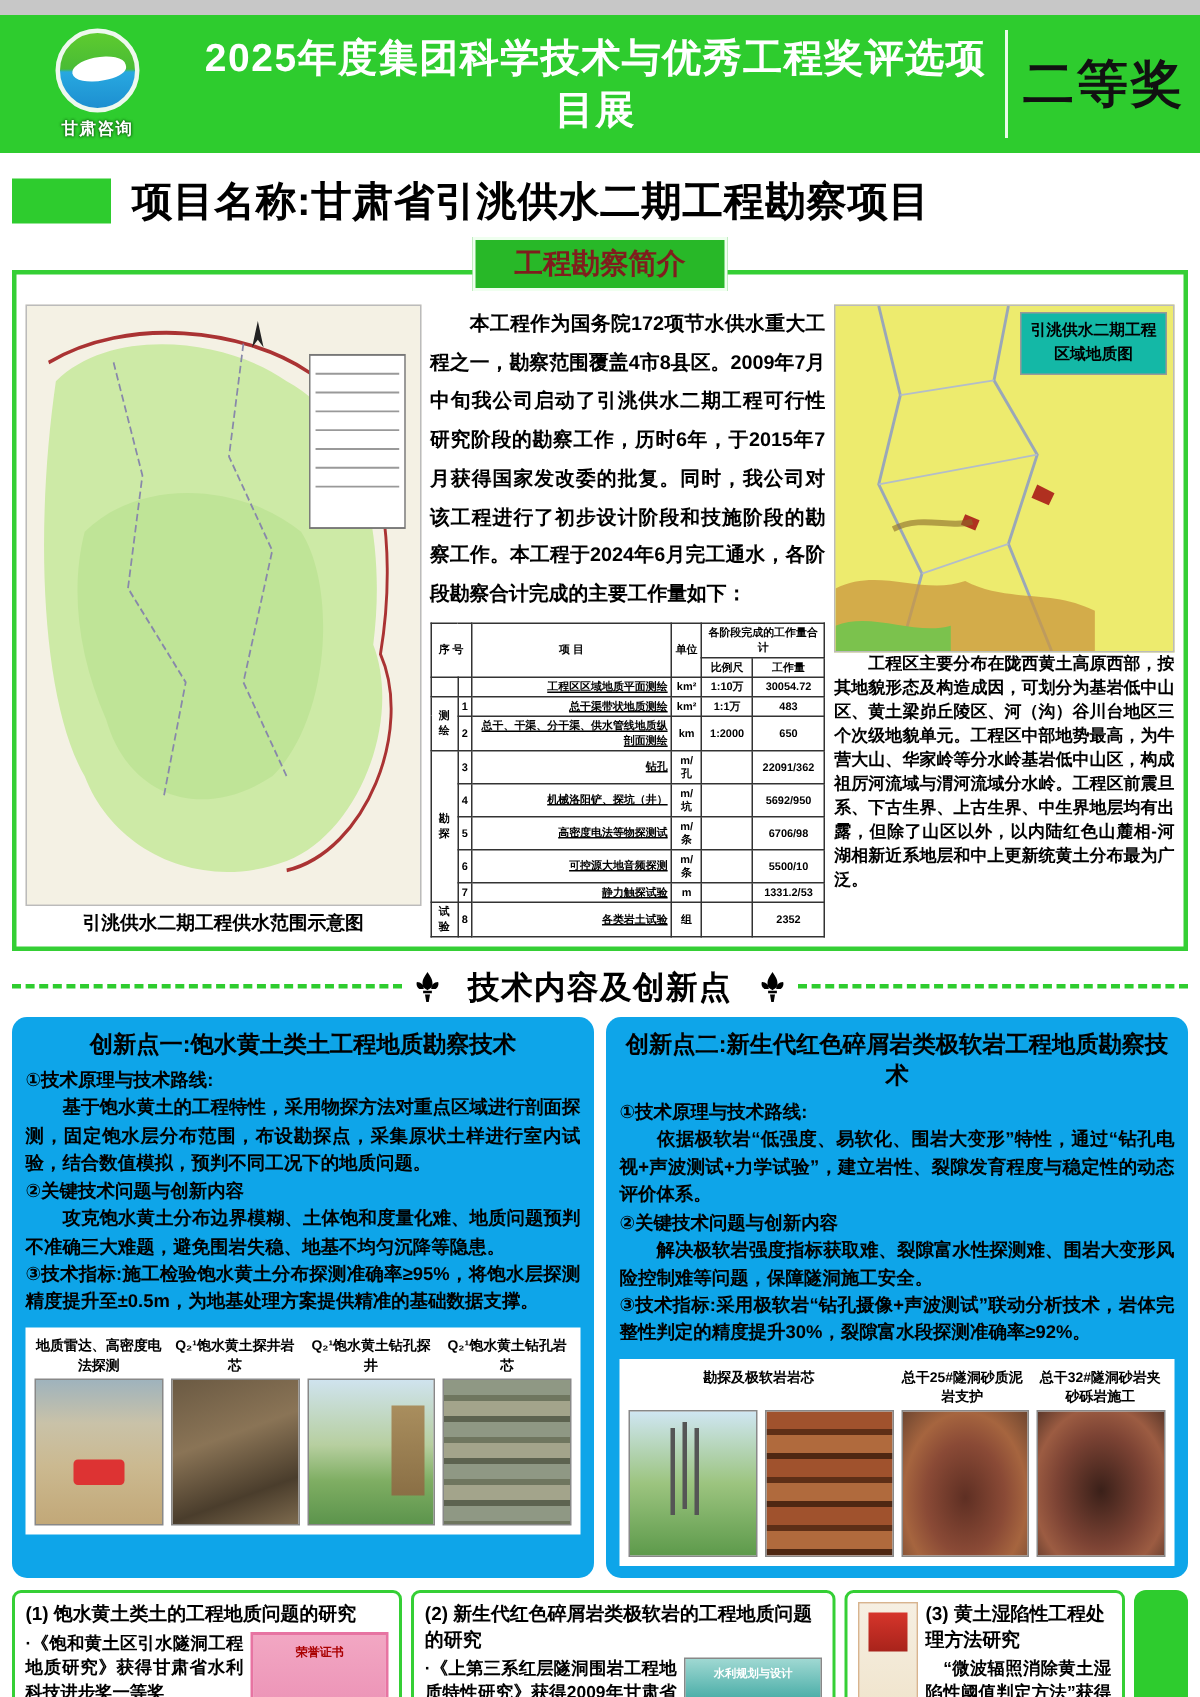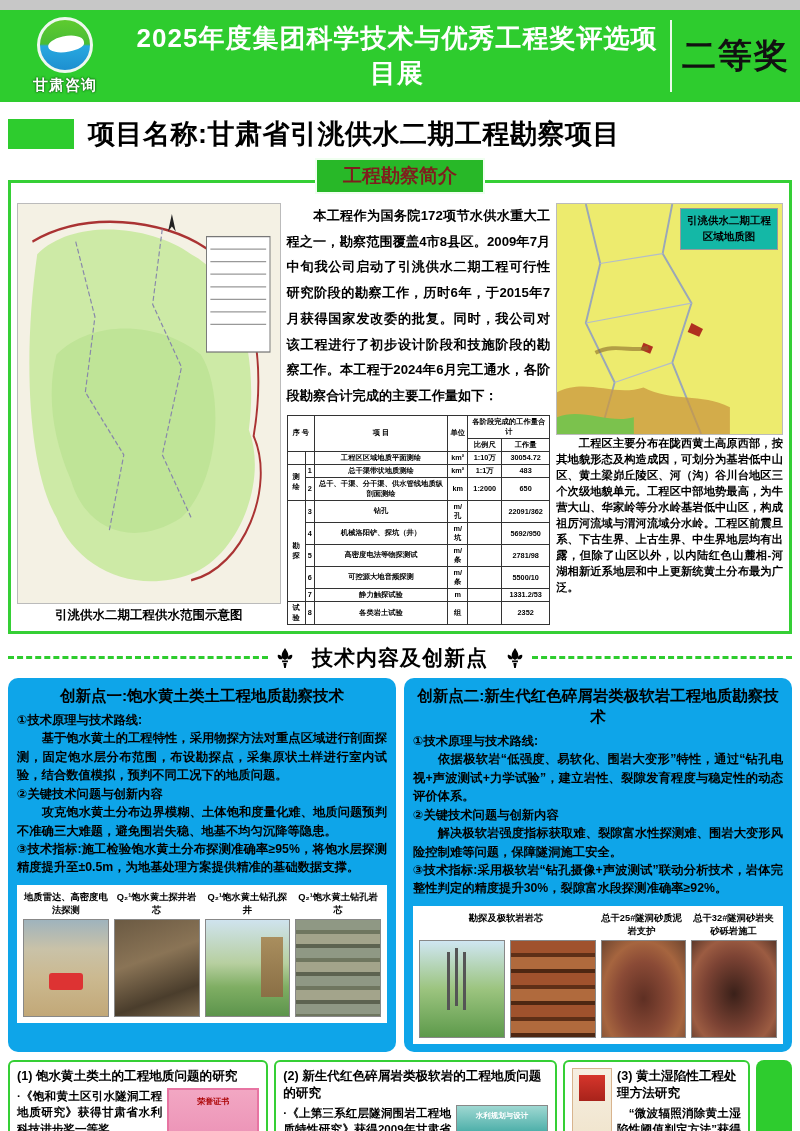--- a/index.html
+++ b/index.html
@@ -7,21 +7,21 @@
   .page { width:800px; min-height:1131px; background:#fff; position:relative; }
 
   
   .top-strip { height:10px; background:#c7c7c7; }
   .header { height:92px; background:#2ecc2e; display:flex; align-items:center; }
   .logo-wrap { width:130px; display:flex; flex-direction:column; align-items:center; }
   .logo-circle { width:56px; height:56px; border-radius:50%; border:3px solid #eef8ee;
     background:linear-gradient(180deg,#5ecb2f 0%,#49bc35 48%,#28a8e0 52%,#1d8fd0 100%); position:relative; overflow:hidden; }
   .logo-circle::after { content:""; position:absolute; left:8px; top:16px; width:36px; height:16px;
     background:#fff; border-radius:50% 60% 40% 60%; transform:rotate(-12deg); }
-  .logo-text { margin-top:3px; font-size:15px; font-weight:bold; color:#fff;
+  .logo-text { margin-top:3px; font-size:11px; font-weight:bold; color:#fff;
     text-shadow:0 0 2px #0a5c0a,0 0 2px #0a5c0a; letter-spacing:1px; }
   .header-center { flex:1; text-align:center; padding-right:6px; }
   .header-title { font-size:26px; font-weight:bold; color:#fff; letter-spacing:1px; }
   .header-sub { margin-top:6px; font-size:10px; color:rgba(255,255,255,0.55); font-weight:bold; }
   .header-divider { width:2px; height:72px; background:#eafbea; }
   .award-box { width:128px; text-align:center; }
   .award-text { font-size:34px; font-weight:900; color:#111; letter-spacing:2px; }
 
   
   .proj-row { display:flex; align-items:center; margin:14px 10px 6px 8px; }
@@ -34,21 +34,21 @@
   .intro-box { margin:0 8px; border:3px solid #35cf35; padding:20px 6px 6px 6px; display:flex; gap:6px; }
   .intro-col-left { width:272px; display:flex; flex-direction:column; }
   .map-supply { flex:1; height:318px; position:relative; background:#f5f2e6; border:1px solid #bbb; overflow:hidden; }
   .map-supply svg { width:100%; height:100%; display:block; }
   .map-caption { font-size:12.5px; font-weight:bold; text-align:center; padding:3px 0 1px; }
   .intro-col-mid { width:272px; }
   .intro-para { font-size:13.2px; font-weight:bold; line-height:1.95; text-align:justify; }
   .intro-para .indent { display:inline-block; width:2em; }
   .work-table { width:100%; border-collapse:collapse; margin-top:6px; font-size:7.3px; }
   .work-table th, .work-table td { border:1px solid #333; padding:1px 2px; text-align:center; font-weight:bold; }
-  .work-table .item-cell { text-align:center; }
+  .work-table .item-cell { text-align:right;text-decoration:underline; }
   .intro-col-right { width:234px; display:flex; flex-direction:column; }
   .map-geo { height:232px; position:relative; background:#eeec72; border:1px solid #bbb; overflow:hidden; }
   .map-geo svg { width:100%; height:100%; display:block; }
   .geo-label { position:absolute; top:4px; right:4px; background:#14b8a6; border:1px solid #999;
     font-size:10.5px; font-weight:bold; padding:4px 6px; text-align:center; line-height:1.5; white-space:pre-line; }
   .geo-para { font-size:11.3px; font-weight:bold; line-height:1.42; margin-top:0; text-align:justify; }
   .geo-para .indent { display:inline-block; width:2em; }
 
   
   .tech-header { display:flex; align-items:center; margin:10px 8px 6px; }
@@ -204,21 +204,21 @@
             <td class="item-cell">机械洛阳铲、探坑（井）</td>
             <td>m/坑</td>
             <td></td>
             <td>5692/950</td>
           </tr>
           <tr>
             <td>5</td>
             <td class="item-cell">高密度电法等物探测试</td>
             <td>m/条</td>
             <td></td>
-            <td>2781/98</td>
+            <td>6706/98</td>
           </tr>
           <tr>
             <td>6</td>
             <td class="item-cell">可控源大地音频探测</td>
             <td>m/条</td>
             <td></td>
             <td>5500/10</td>
           </tr>
           <tr>
             <td>7</td>

